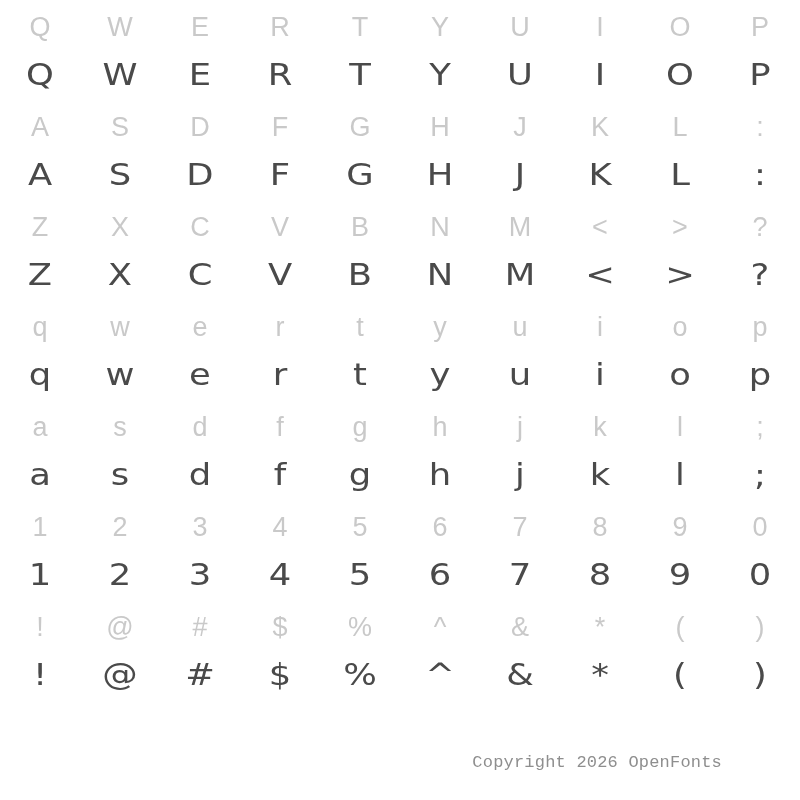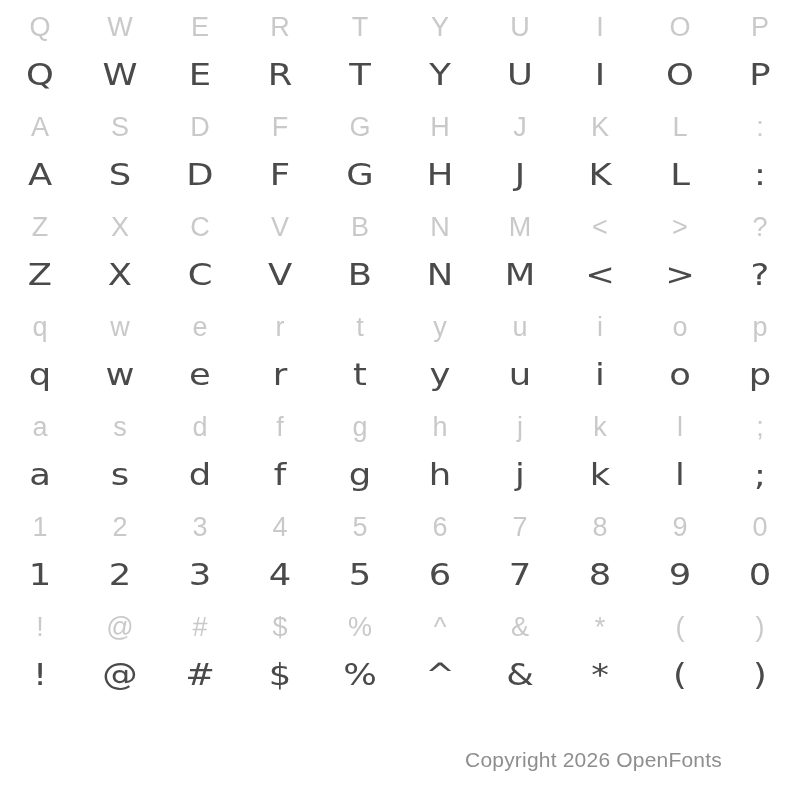--- a/index.html
+++ b/index.html
@@ -62,22 +62,22 @@
     transform: scaleX(1.18);
   }
   .pair {
     margin-bottom: 4px;
   }
   #copyright {
     position: absolute;
     right: 78px;
     bottom: 28px;
     color: #8e8e8e;
-    font-family: Liberation Sans, sans-serif;
-    font-size: 21px;
+    font-family: Liberation Mono, monospace;
+    font-size: 17px;
     letter-spacing: 0.2px;
     white-space: pre;
   }
 </style>
 </head>
 <body>
 
 <div id="specimen">
   <div class="grid">
       <div class="pair">

